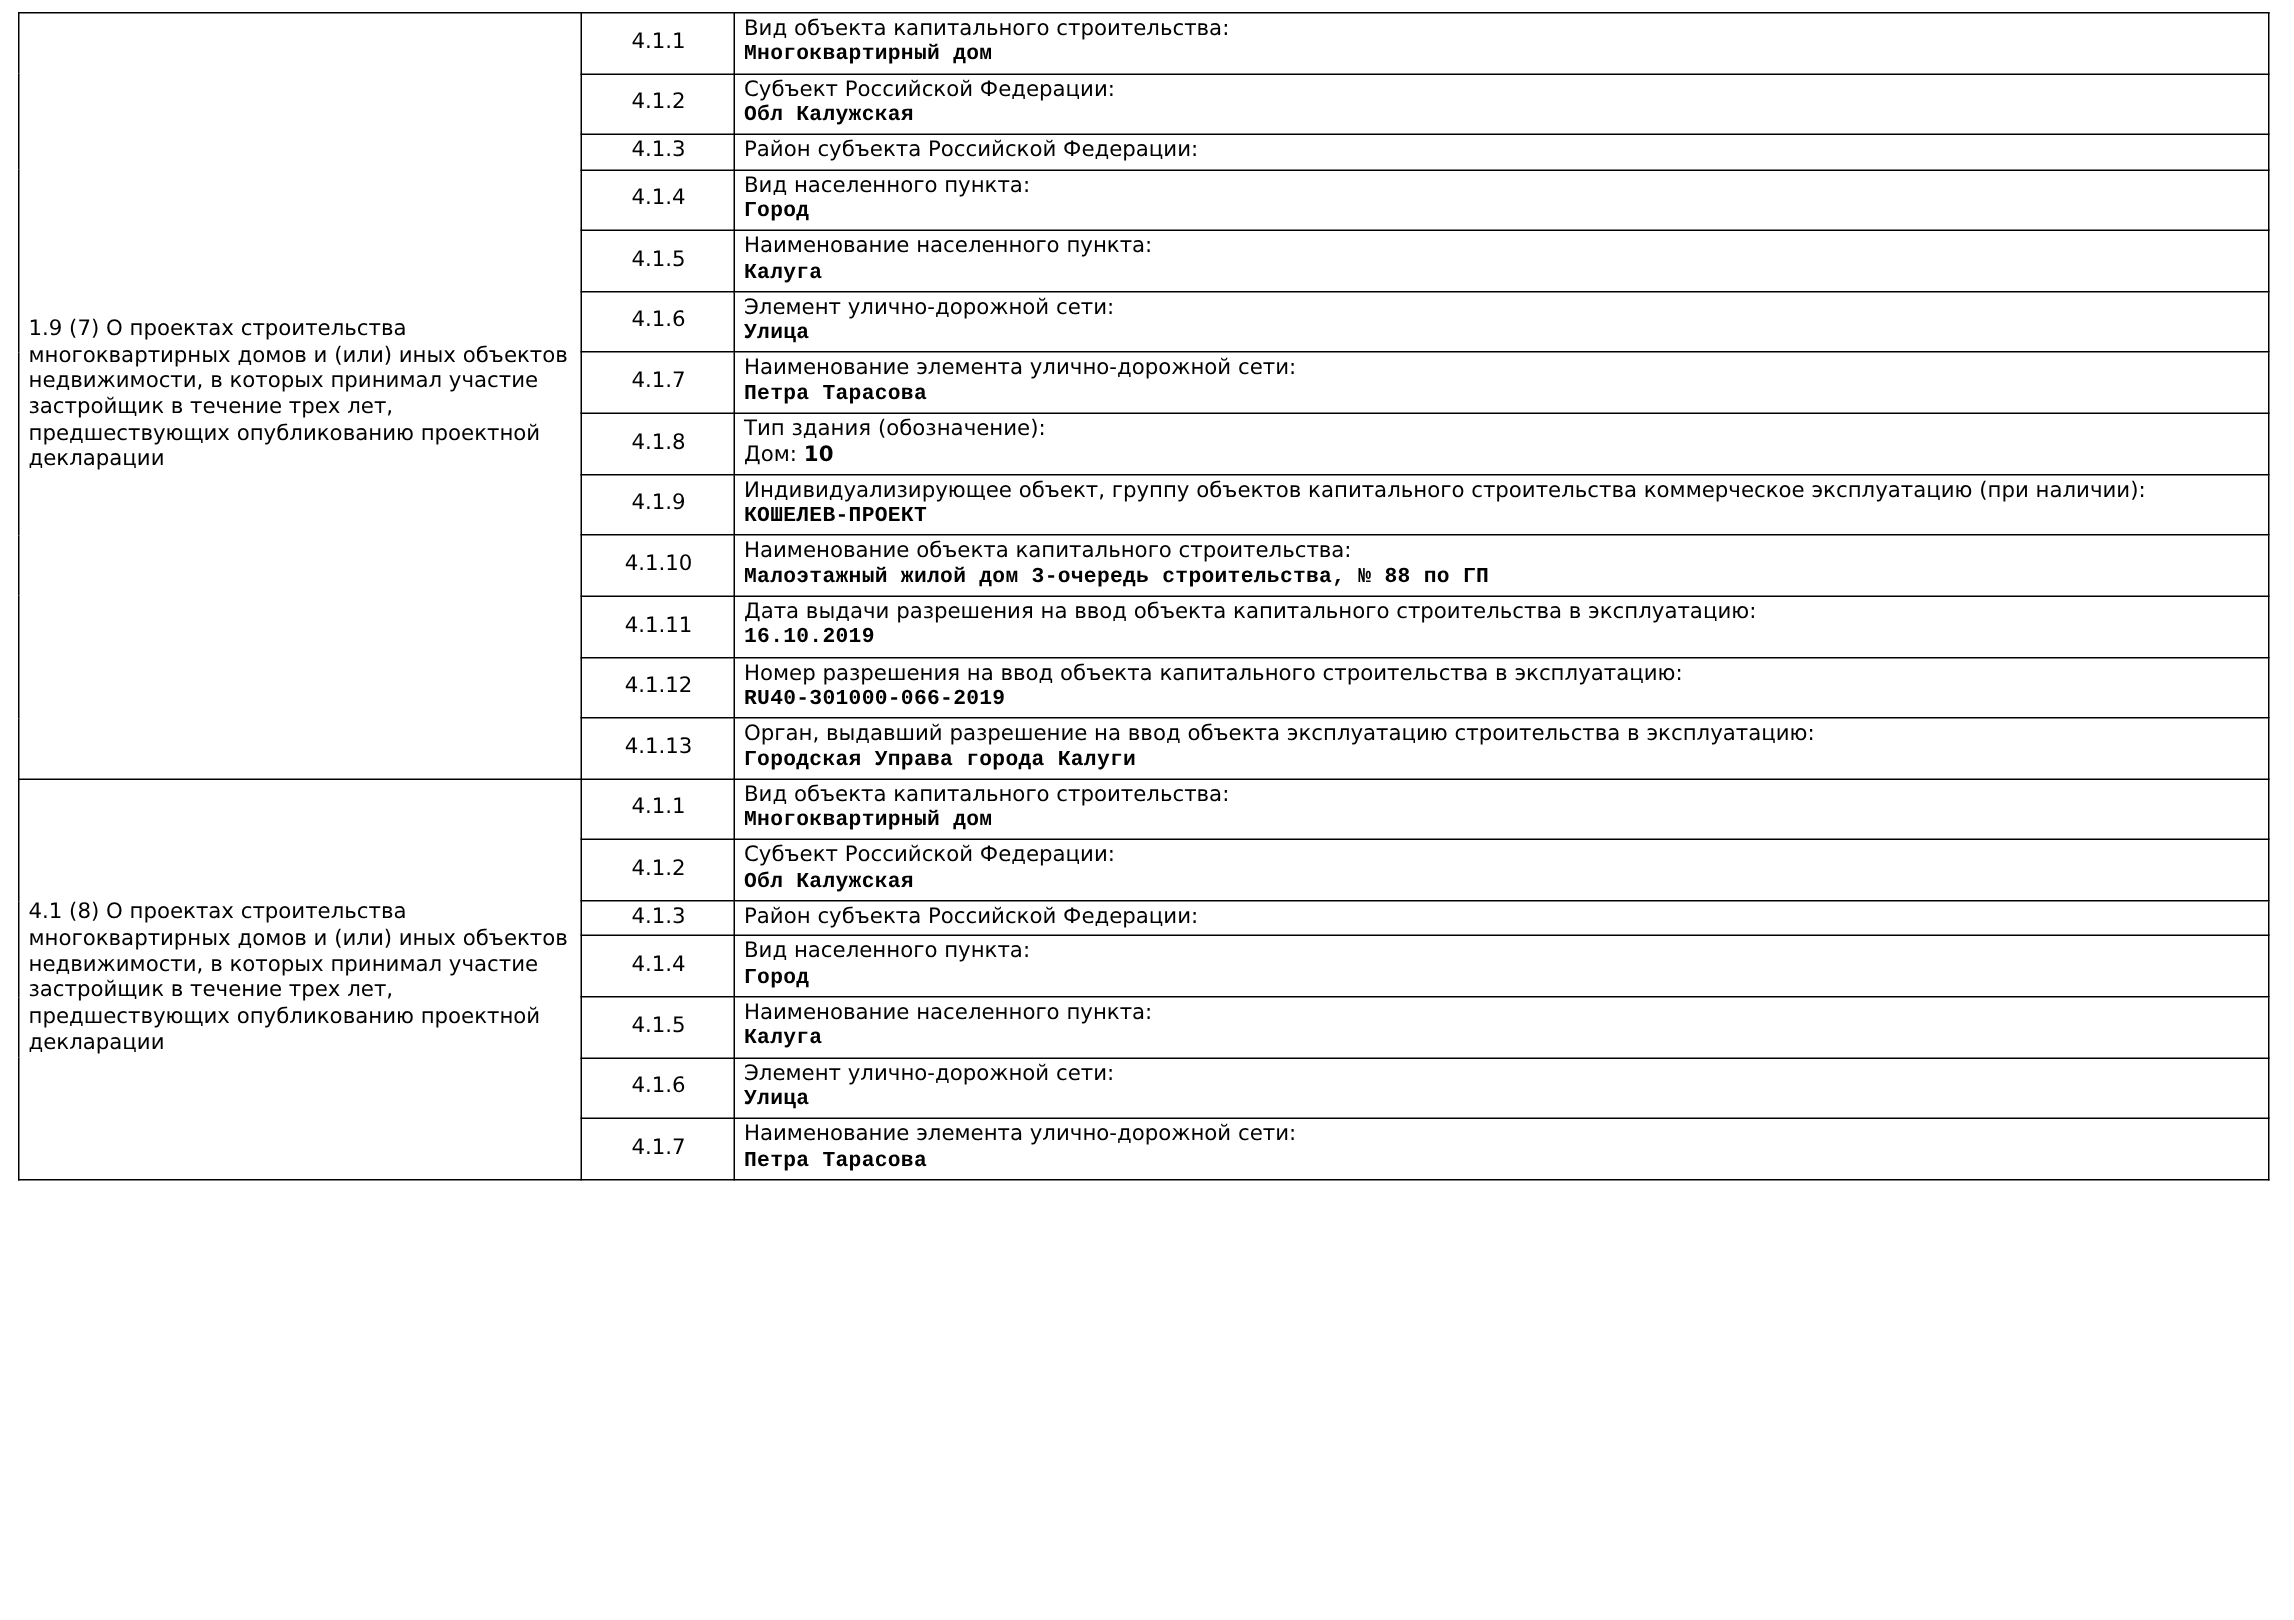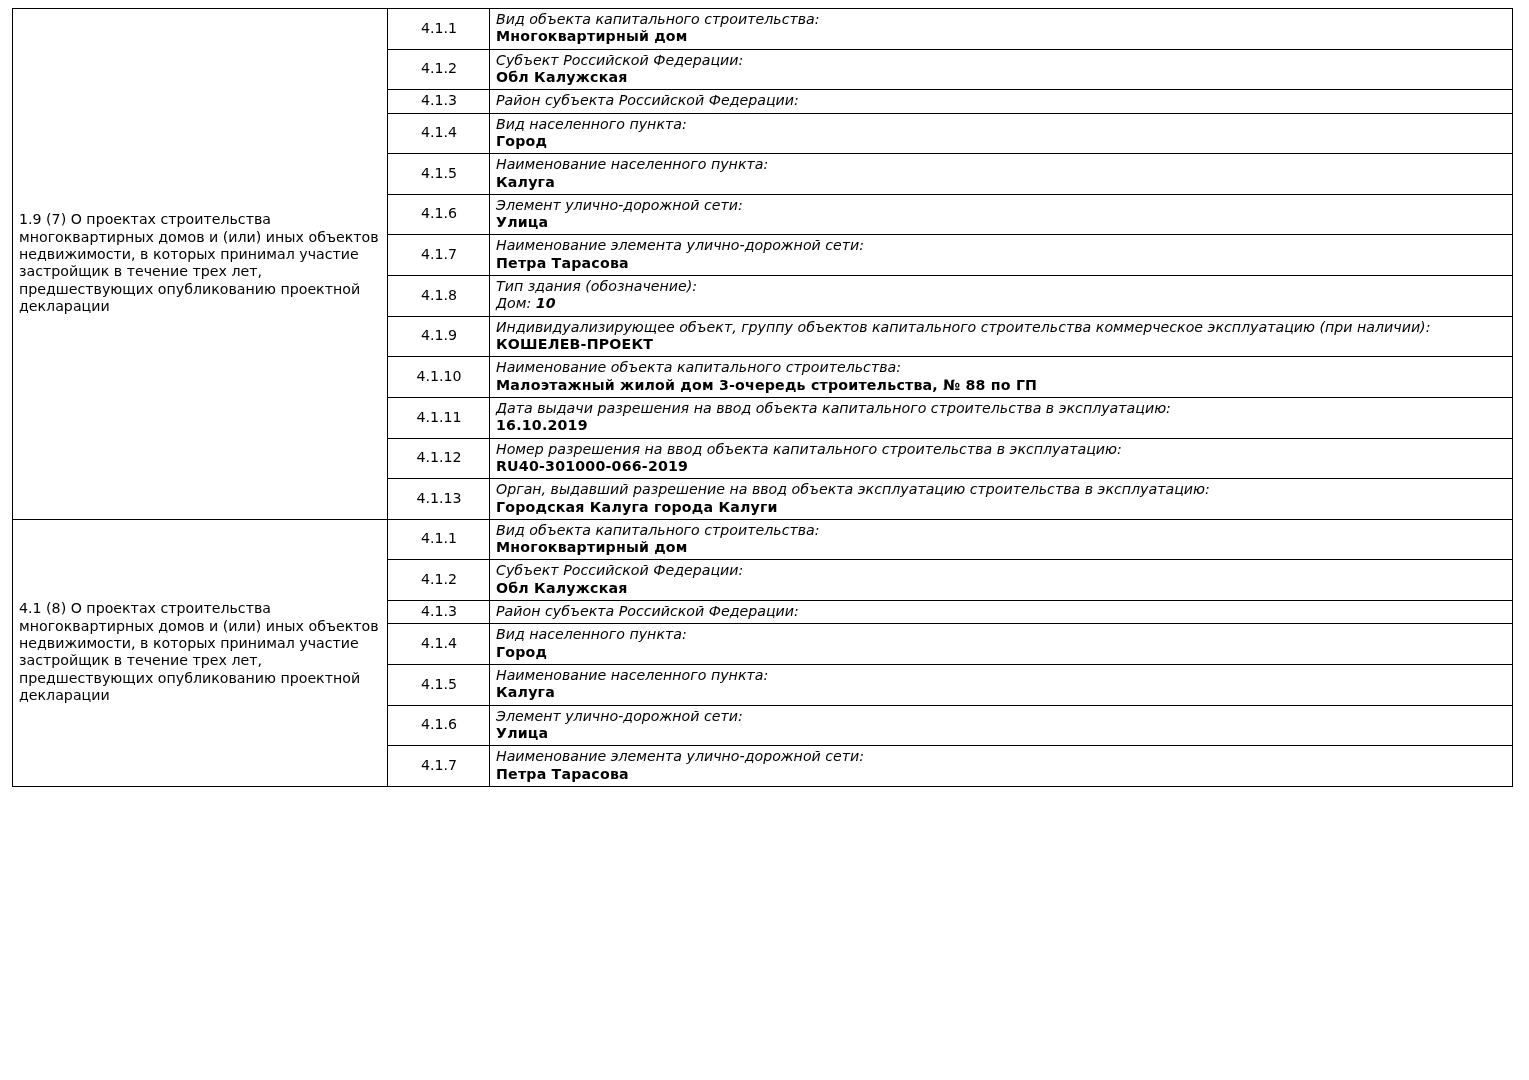--- a/index.html
+++ b/index.html
@@ -47,26 +47,26 @@
     padding-left: 7px;
     text-align: center;
   }
   td.value {
     vertical-align: middle;
   }
   .lbl {
     display: block;
     font-weight: normal;
     white-space: normal;
-    font-style: italic;
   }
   .val {
     display: block;
     font-weight: bold;
     letter-spacing: 0.2px;
+    font-family: Liberation Mono, monospace;
   }
   .inline-val {
     font-weight: bold;
     letter-spacing: 0.2px;
     margin-top: 48px;
   }
 </style>
 </head>
 <body>
 
@@ -162,21 +162,21 @@
         <td class="code">4.1.12</td>
         <td class="value">
           <span class="lbl">Номер разрешения на ввод объекта капитального строительства в эксплуатацию:</span>
           <span class="val">RU40-301000-066-2019</span>
         </td>
       </tr>
       <tr>
         <td class="code">4.1.13</td>
         <td class="value">
           <span class="lbl">Орган, выдавший разрешение на ввод объекта эксплуатацию строительства в эксплуатацию:</span>
-          <span class="val">Городская Калуга города Калуги</span>
+          <span class="val">Городская Управа города Калуги</span>
         </td>
       </tr>
 
       <tr>
         <td class="section" rowspan="7">
           <span>4.1 (8) О проектах строительства многоквартирных домов и (или) иных объектов недвижимости, в которых принимал участие застройщик в течение трех лет, предшествующих опубликованию проектной декларации</span>
         </td>
         <td class="code">4.1.1</td>
         <td class="value">
           <span class="lbl">Вид объекта капитального строительства:</span>

